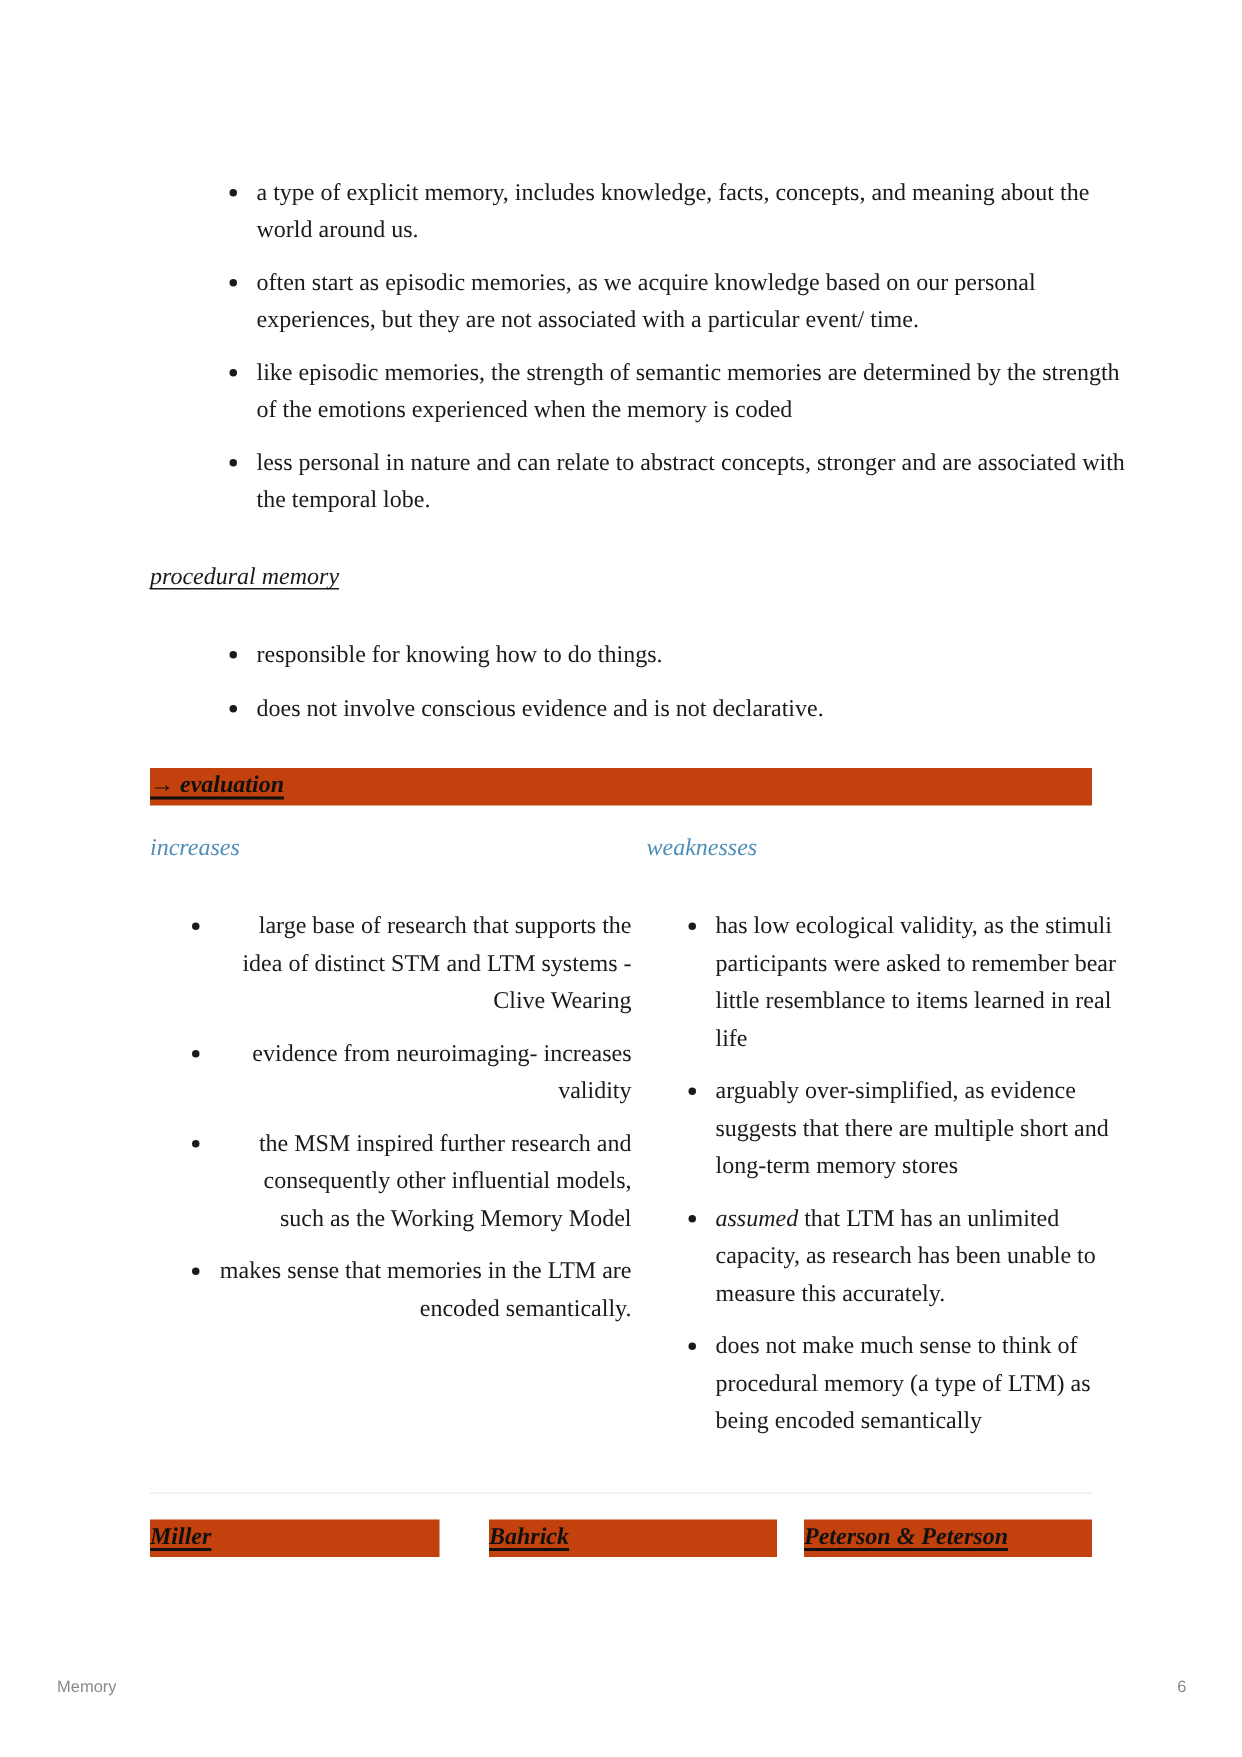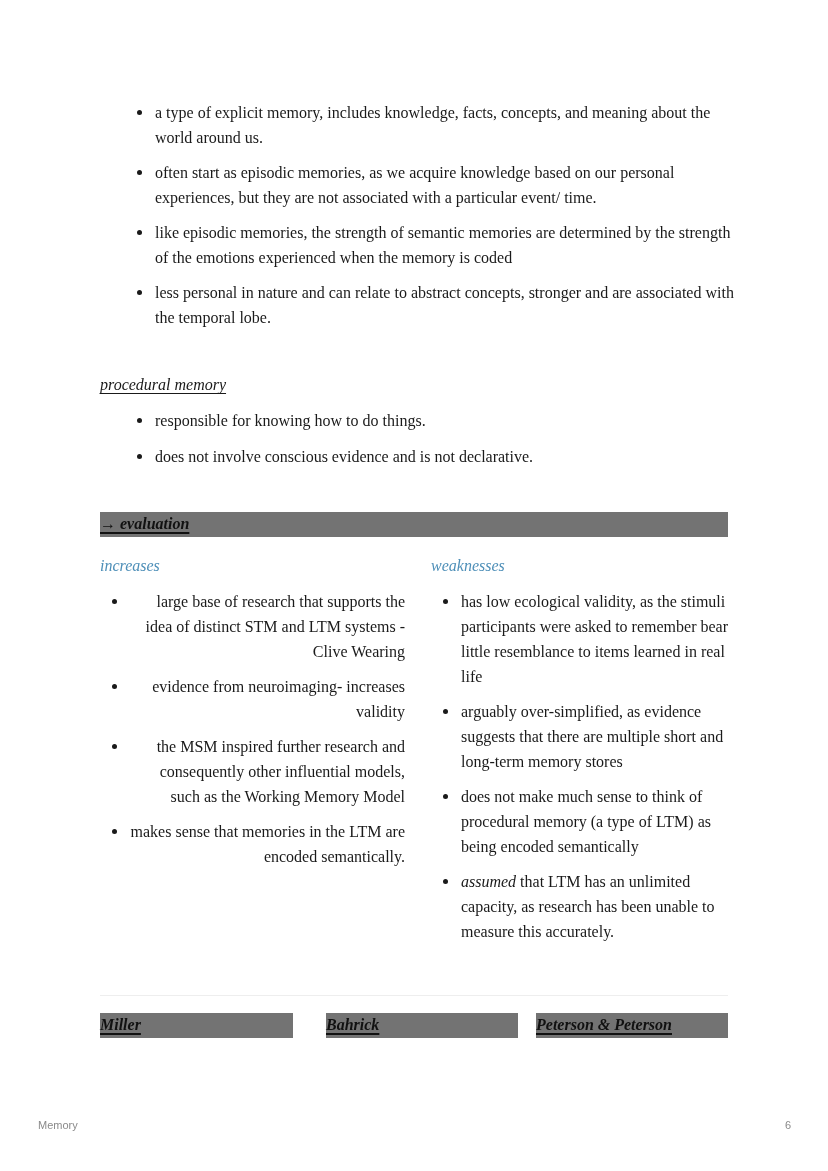--- a/index.html
+++ b/index.html
@@ -16,21 +16,21 @@
       color: #1a1a1a;
     }
     .page {
       position: absolute;
       left: 100px;
       top: 0;
       width: 628px;
     }
     ul.bullets {
       list-style: none;
-      margin: 0;
+      margin: 16px;
       padding: 0;
     }
     ul.bullets li {
       position: relative;
       font-size: 16px;
       line-height: 25px;
     }
     ul.bullets li .dot {
       position: absolute;
       width: 5px;
@@ -63,21 +63,21 @@
       position: absolute;
       top: 408px;
       left: 55px;
       width: 580px;
     }
     .procedural-list li { margin-bottom: 11px; }
     .procedural-list li .dot { left: -18px; }
 
     .band {
       position: absolute;
-      background: #737373;
+      background: #c2410c;
       height: 25px;
     }
     .eval-band {
       top: 512px;
       left: 0;
       width: 628px;
     }
     .band-label {
       position: absolute;
       left: 0;
@@ -180,22 +180,22 @@
   <ul class="bullets strengths-list">
     <li><span class="dot"></span><span>large base of research that supports the idea of distinct STM and LTM systems - Clive Wearing</span></li>
     <li><span class="dot"></span><span>evidence from neuroimaging- increases validity</span></li>
     <li><span class="dot"></span><span>the MSM inspired further research and consequently other influential models, such as the Working Memory Model</span></li>
     <li><span class="dot"></span><span>makes sense that memories in the LTM are encoded semantically.</span></li>
   </ul>
 
   <ul class="bullets weaknesses-list">
     <li><span class="dot"></span><span>has low ecological validity, as the stimuli participants were asked to remember bear little resemblance to items learned in real life</span></li>
     <li><span class="dot"></span><span>arguably over-simplified, as evidence suggests that there are multiple short and long-term memory stores</span></li>
+    <li><span class="dot"></span><em class="inline-italic">assumed</em><span> that LTM has an unlimited capacity, as research has been unable to measure this accurately.</span></li>
     <li><span class="dot"></span><span>does not make much sense to think of procedural memory (a type of LTM) as being encoded semantically</span></li>
-    <li><span class="dot"></span><em class="inline-italic">assumed</em><span> that LTM has an unlimited capacity, as research has been unable to measure this accurately.</span></li>
   </ul>
 
   <div class="divider"></div>
 
   <div class="band study-band-1">
     <span class="band-label">Miller</span>
   </div>
   <div class="band study-band-2">
     <span class="band-label">Bahrick</span>
   </div>

